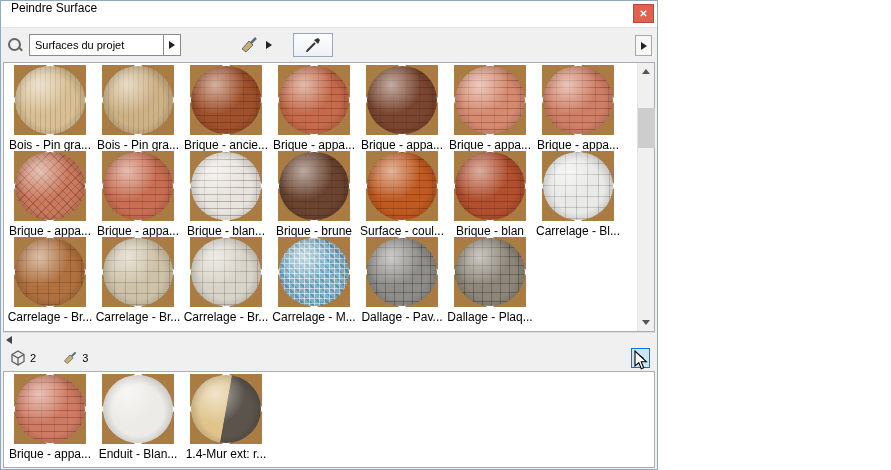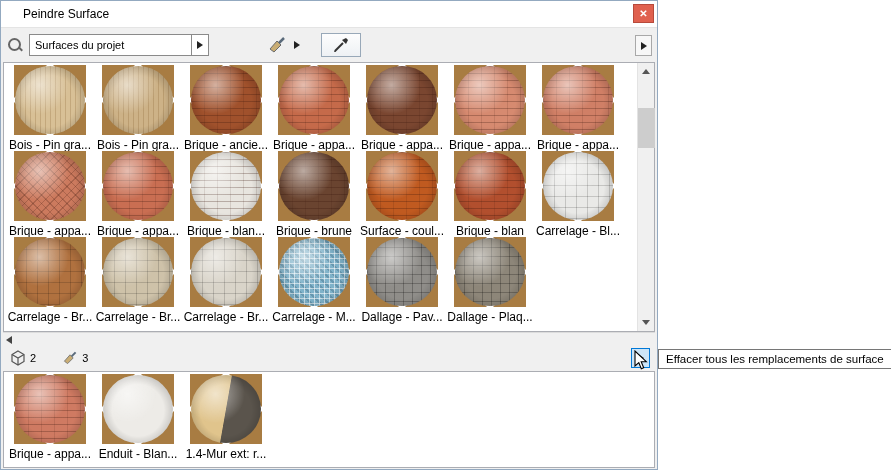--- a/index.html
+++ b/index.html
@@ -3,38 +3,38 @@
 <meta charset="utf-8">
 <style>
   * { margin:0; padding:0; box-sizing:border-box; }
   body { font-family:"Liberation Sans", sans-serif; background:#fff; }
   .stage { position:relative; width:891px; height:470px; background:#ffffff; overflow:hidden; }
 
   
   .dialog { position:absolute; left:0; top:0; width:658px; height:470px;
             background:#f0f0f0; border:1px solid #93a9c0; }
 
-  .titlebar { height:27px; background:#ffffff; display:flex; align-items:center;
-              padding-left:22px; font-size:12px; color:#000; position:relative;
+  .titlebar { height:27px; background:#ffffff; display:flex; align-items:flex-start;
+              padding-left:10px; font-size:12px; color:#000; position:relative;
               border-bottom:1px solid #e4e4e4; }
   .close-btn { position:absolute; right:3px; top:3px; width:21px; height:19px;
                background:var(--close-bg); border:1px solid #b84a3b; color:#fff;
                font-size:10px; font-weight:bold; display:flex; align-items:center;
                justify-content:center; cursor:default; }
 
   .toolbar { height:34px; background:#f0f0f0; display:flex; align-items:center;
              padding:0 6px; position:relative; }
 
   .search-glyph { position:relative; width:16px; height:16px; margin-right:6px; flex:0 0 auto; }
   .search-glyph::before { content:""; position:absolute; left:1px; top:1px; width:9px; height:9px;
                           border:2px solid #666; border-radius:50%; }
   .search-glyph::after { content:""; position:absolute; left:11px; top:11px; width:5px; height:2px;
                          background:#666; transform:rotate(45deg); }
 
-  .combo { display:flex; height:22px; width:180px; border:1px solid #8a8a8a; background:#fff; }
+  .combo { display:flex; height:22px; width:152px; border:1px solid #8a8a8a; background:#fff; }
   .combo-text { flex:1; font-size:11px; padding:4px 5px 0 5px; white-space:nowrap; overflow:hidden; color:#000; }
   .combo-arrow { width:17px; border-left:1px solid #8a8a8a; display:flex; align-items:center; justify-content:center; background:#fff; }
   .tri-right { width:0; height:0; border-top:4px solid transparent; border-bottom:4px solid transparent; border-left:6px solid #222; }
   .tri-left  { width:0; height:0; border-top:4px solid transparent; border-bottom:4px solid transparent; border-right:6px solid #444; }
   .tri-up    { width:0; height:0; border-left:4px solid transparent; border-right:4px solid transparent; border-bottom:5px solid #555; }
   .tri-down  { width:0; height:0; border-left:4px solid transparent; border-right:4px solid transparent; border-top:5px solid #555; }
 
   .brush-btn { margin-left:56px; width:24px; height:24px; display:flex; align-items:center; justify-content:center; }
   .small-arrow-btn { width:12px; height:22px; display:flex; align-items:center; justify-content:center; margin-left:2px; }
 
@@ -324,21 +324,18 @@
     <div class="tilebg">
       <div class="sphere p-split" style="--c: #e0c48c; --c2: #5a544c;"></div>
     </div>
     <div class="cell-label">1.4-Mur ext: r...</div>
   </div>
         </div>
     </div>
 
   </div>
 
-  <div class="tooltip">
-    <span>Effacer tous les remplacements de surface</span>
-  </div>
 
   <svg class="cursor" width="14" height="21" viewBox="0 0 14 21">
     <path d="M1 1 L1 16 L4.8 12.6 L7.3 18.8 L9.7 17.8 L7.2 11.7 L12.3 11.7 Z" fill="#ffffff" stroke="#000000" stroke-width="1.1"></path>
   </svg>
 
 </div>
 
 </body></html>

